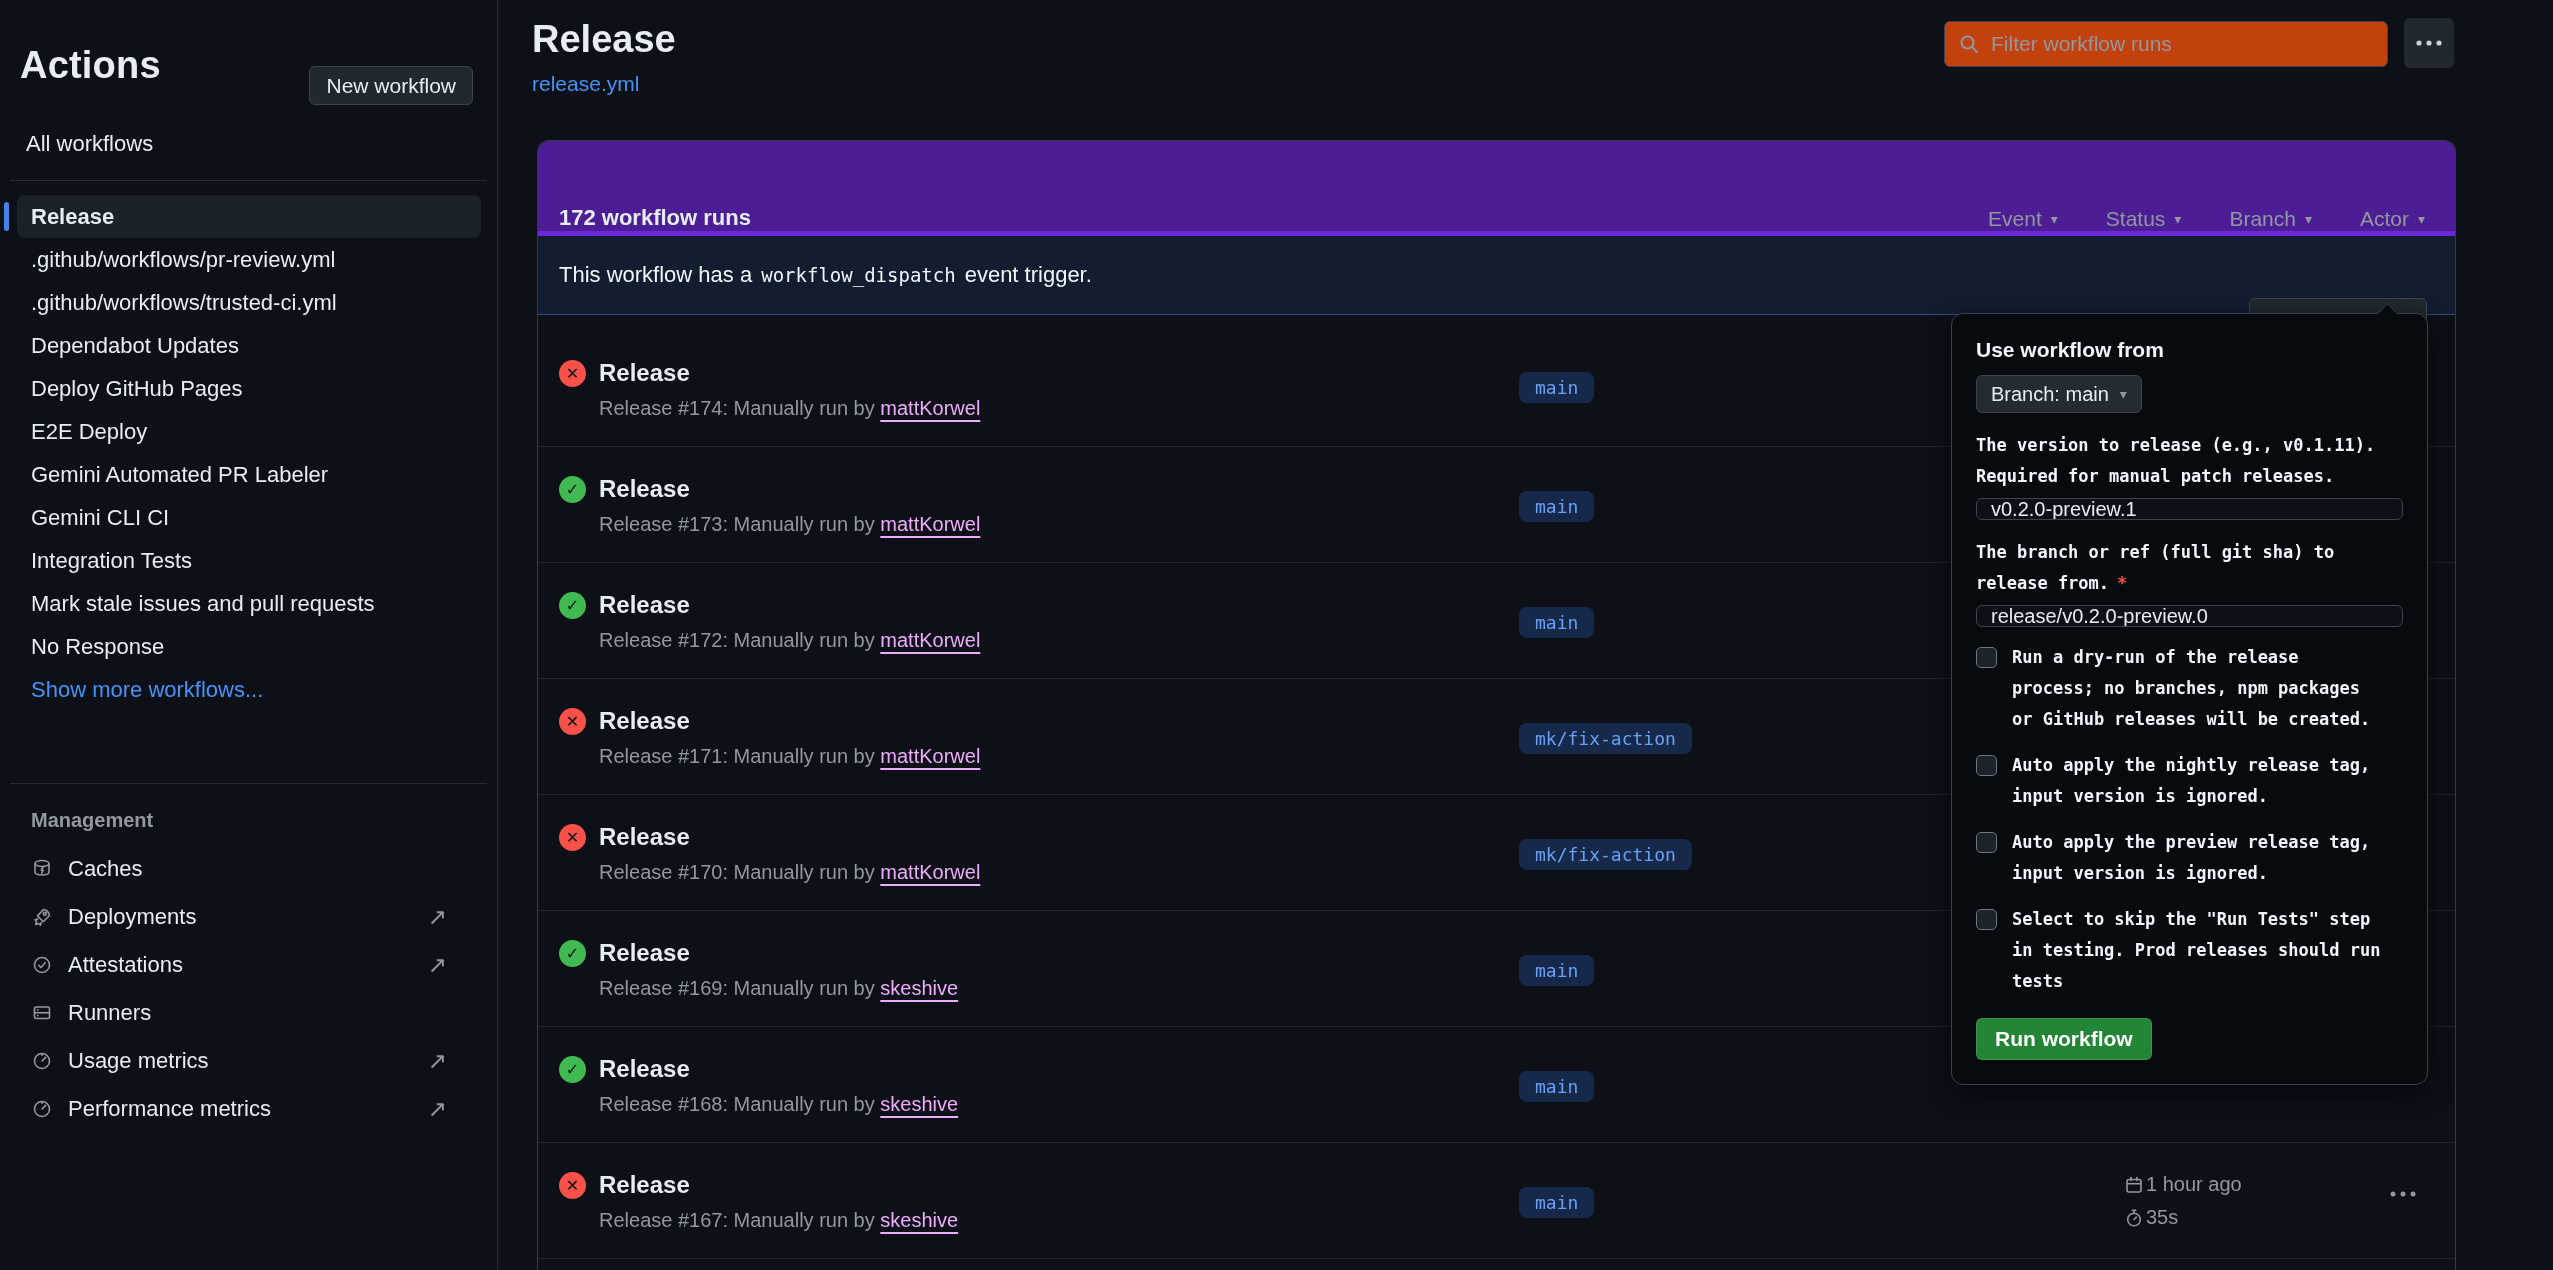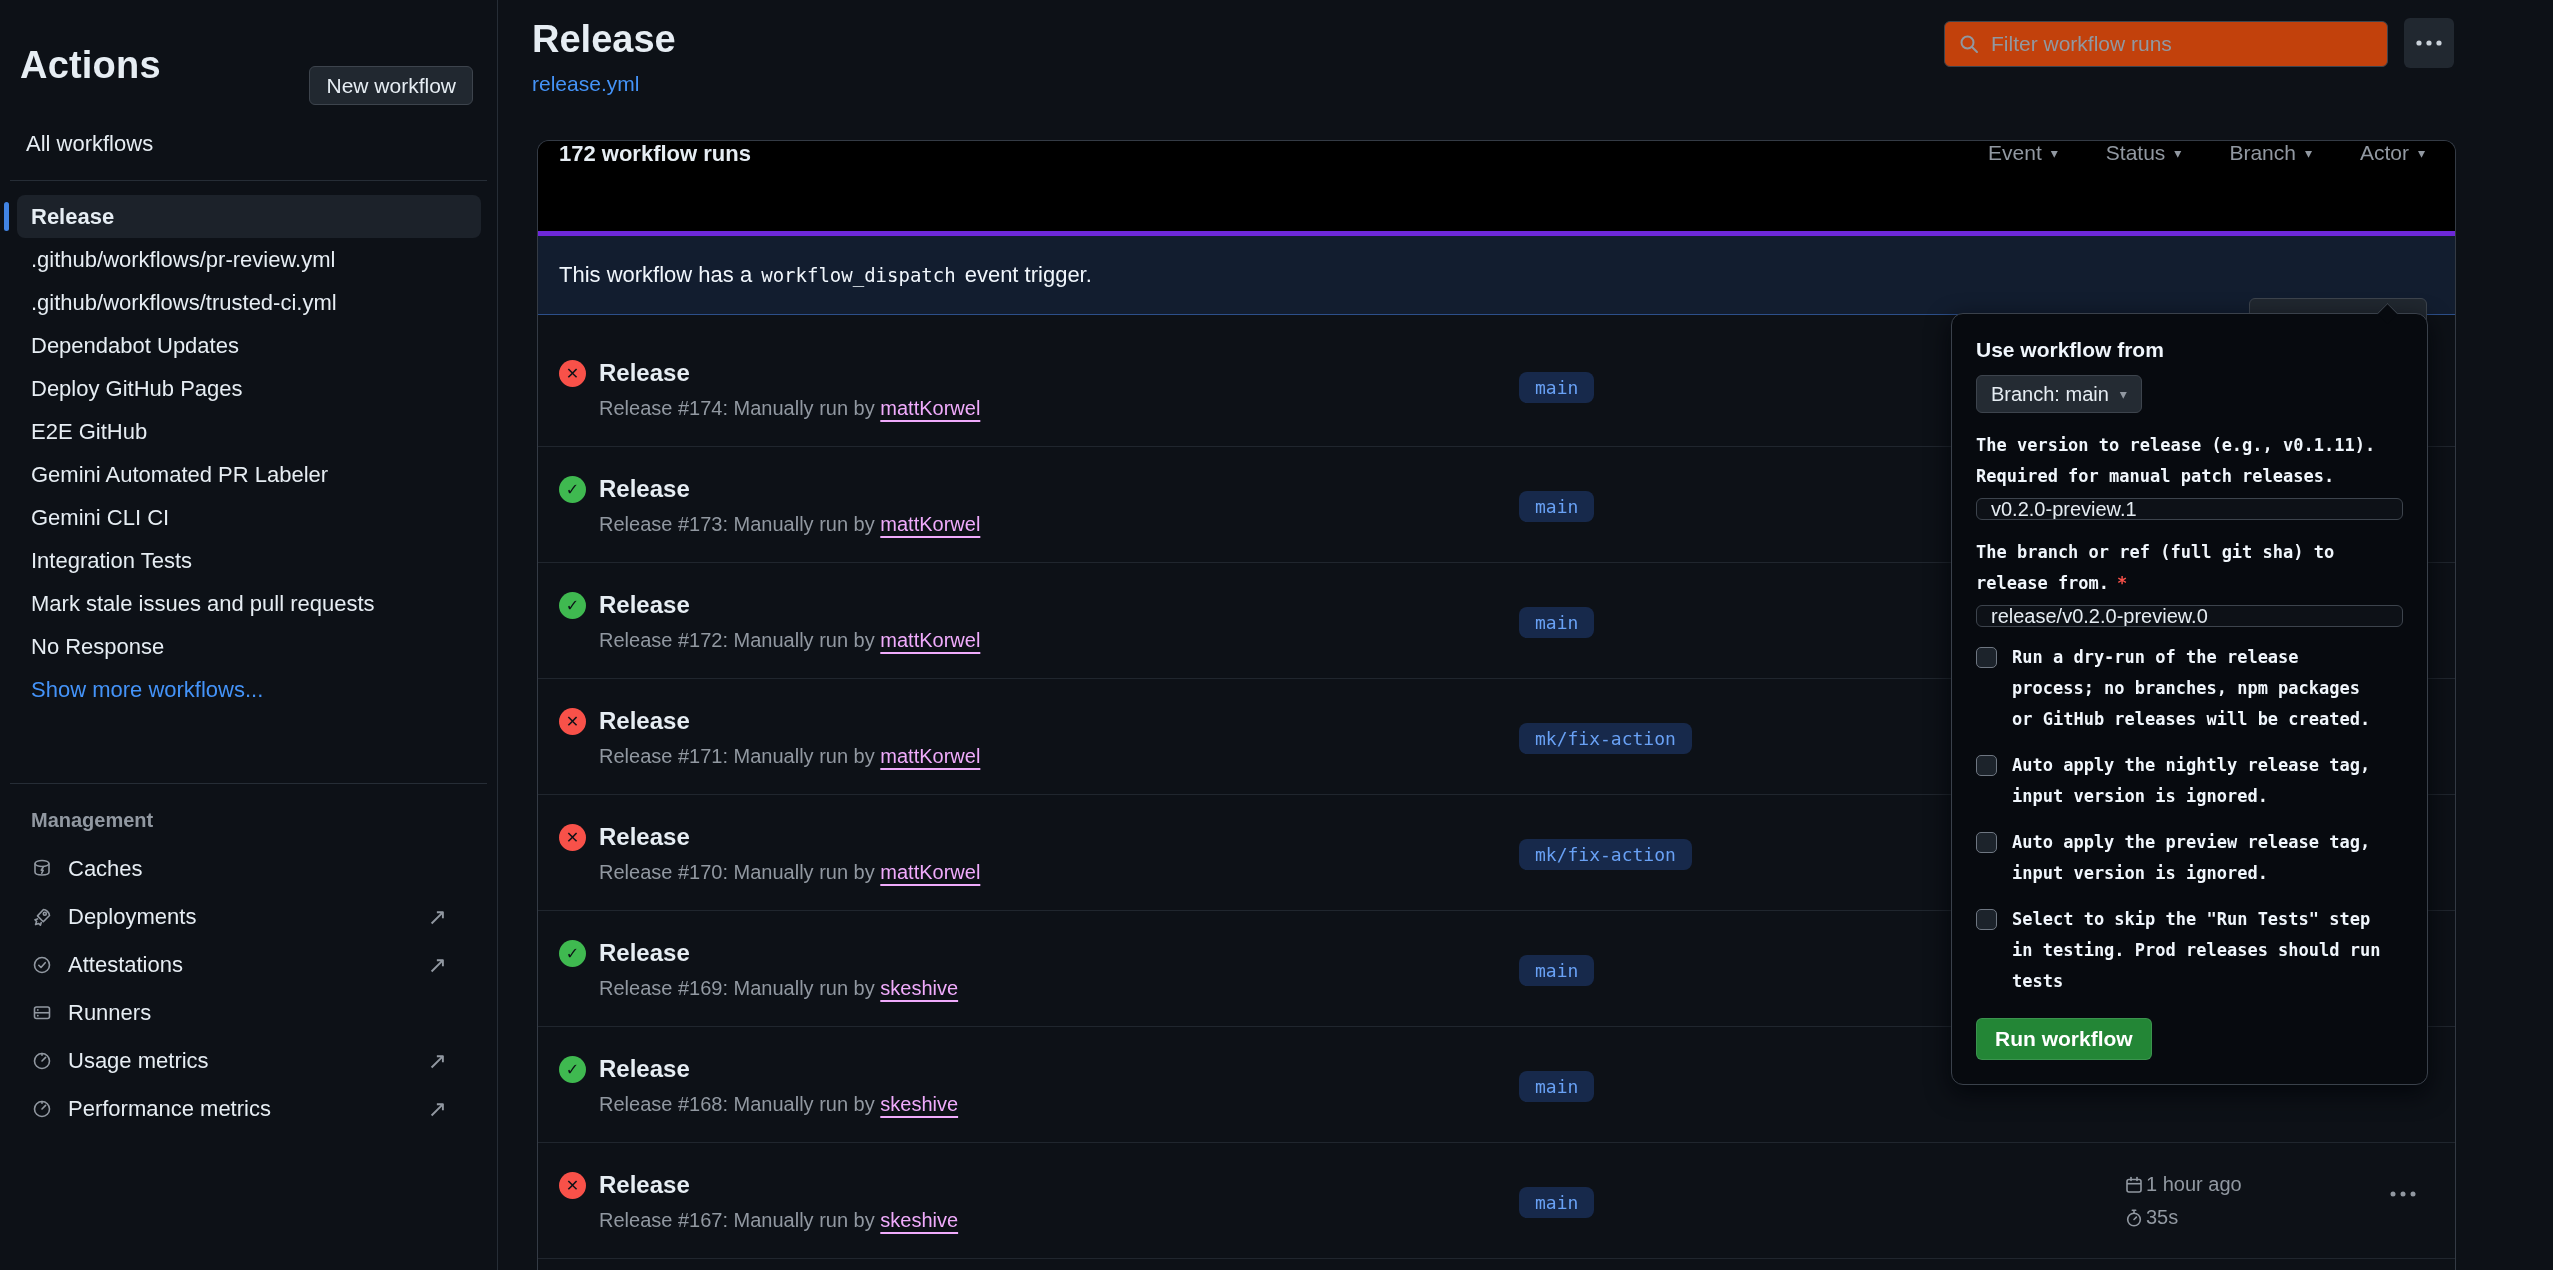--- a/index.html
+++ b/index.html
@@ -34,21 +34,21 @@
   
   .main { position:absolute; left:498px; top:0; right:0; bottom:0; }
   .page-title { position:absolute; left:34px; top:18px; font-size:38px; font-weight:700; }
   .file-link { position:absolute; left:34px; top:72px; font-size:21px; color:#4493f8; text-decoration:none; }
   .filter-wrap { position:absolute; left:1446px; top:21px; width:444px; height:46px; border:1px solid #3d444d; border-radius:6px; display:flex; align-items:center; padding:0 13px; gap:11px; color:#9198a1; background:#c2410c; }
   .filter-wrap input { background:transparent; border:none; outline:none; color:#e6edf3; font-size:21px; font-family:inherit; width:100%; }
   .filter-wrap input::placeholder { color:#9198a1; }
   .kebab-btn { position:absolute; left:1906px; top:18px; width:50px; height:50px; background:#212830; border:none; border-radius:6px; color:#c9d1d9; display:flex; align-items:center; justify-content:center; cursor:pointer; }
 
   .container { position:absolute; left:39px; top:140px; width:1919px; bottom:-2px; border:1px solid #343b45; border-bottom:none; border-radius:12px 12px 0 0; background:#0d1117; overflow:hidden; }
-  .list-head { height:90px; background:#000000; display:flex; align-items:flex-start; padding:0 30px 0 21px; }
+  .list-head { height:90px; background:#4c1d95; display:flex; align-items:flex-end; padding:0 30px 0 21px; }
   .count { font-size:22px; font-weight:700; }
   .filters { margin-left:auto; display:flex; gap:48px; }
   .filter-dd { display:flex; align-items:center; gap:9px; color:#9198a1; font-size:21px; cursor:pointer; }
   .caret { font-size:14px; color:#9198a1; font-family:"DejaVu Sans", sans-serif; }
 
   .banner { height:84px; background:#121d2f; border-top:5px solid #6d28d9; border-bottom:1px solid #2c4f8a; display:flex; align-items:center; padding-left:21px; font-size:22px; color:#f0f6fc; position:relative; }
   .banner code { font-family:"DejaVu Sans Mono", monospace; font-size:19px; margin:0 9px; }
   .banner-btn { position:absolute; right:28px; top:22px; height:45px; padding:0 16px; gap:11px; font-size:21px; }
 
   
@@ -103,21 +103,21 @@
       <div class="wf-item">
     <span>.github/workflows/trusted-ci.yml</span>
   </div>
       <div class="wf-item">
     <span>Dependabot Updates</span>
   </div>
       <div class="wf-item">
     <span>Deploy GitHub Pages</span>
   </div>
       <div class="wf-item">
-    <span>E2E GitHub</span>
+    <span>E2E Deploy</span>
   </div>
       <div class="wf-item">
     <span>Gemini Automated PR Labeler</span>
   </div>
       <div class="wf-item">
     <span>Gemini CLI CI</span>
   </div>
       <div class="wf-item">
     <span>Integration Tests</span>
   </div>

